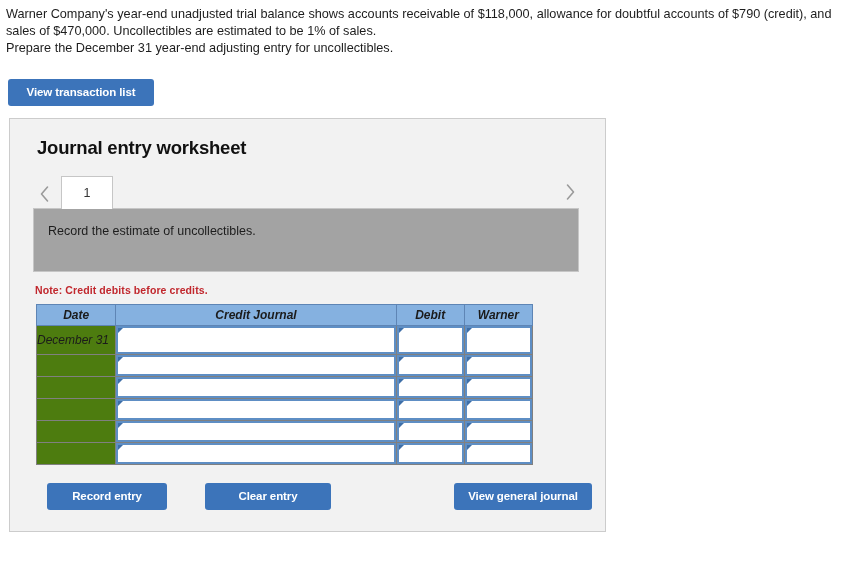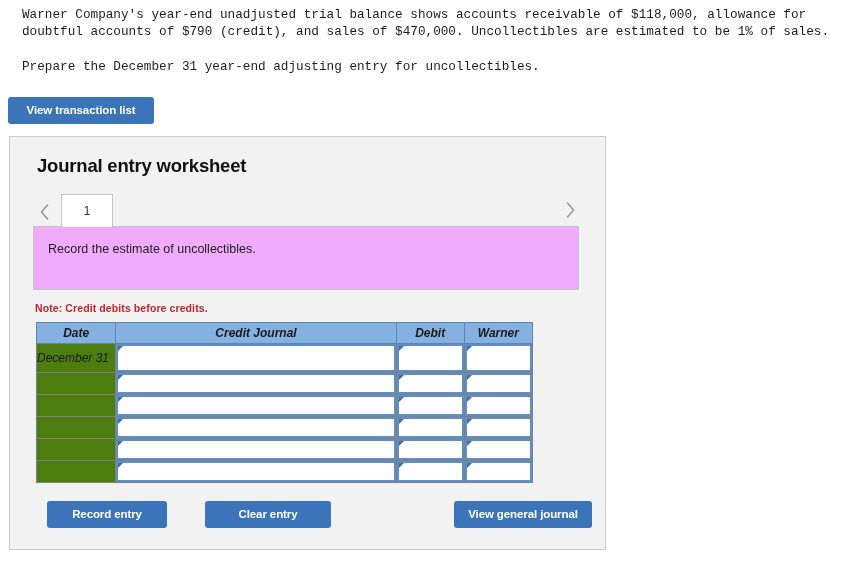--- a/index.html
+++ b/index.html
@@ -10,31 +10,29 @@
     width: 859px;
     height: 564px;
     background: #ffffff;
     font-family: "Liberation Sans", sans-serif;
     color: #222222;
     overflow: hidden;
   }
 
   
   .problem {
-    padding: 6px 8px 0 22px;
-    font-family: Liberation Mono, monospace;
+    padding: 6px 8px 0 6px;
   }
   .problem p {
     margin: 0;
     font-size: 12.7px;
     line-height: 17px;
     color: #1d1d1d;
   }
   .problem .prompt {
-    margin-top: 18px;
   }
 
   
   .top-btn-row {
     padding: 22px 0 0 8px;
   }
 
   .btn {
     display: inline-block;
     background: #3c74ba;
@@ -116,21 +114,21 @@
     cursor: pointer;
     position: relative;
     z-index: 2;
   }
 
   
   .desc-box {
     margin: -1px 0 0 23px;
     width: 546px;
     height: 64px;
-    background: #f0abfc;
+    background: #a3a3a3;
     border: 1px solid #c6c6c6;
     box-sizing: border-box;
     position: relative;
     z-index: 1;
   }
   .desc-text {
     padding: 15px 0 0 14px;
     font-size: 12.5px;
     color: #1d1d1d;
   }

